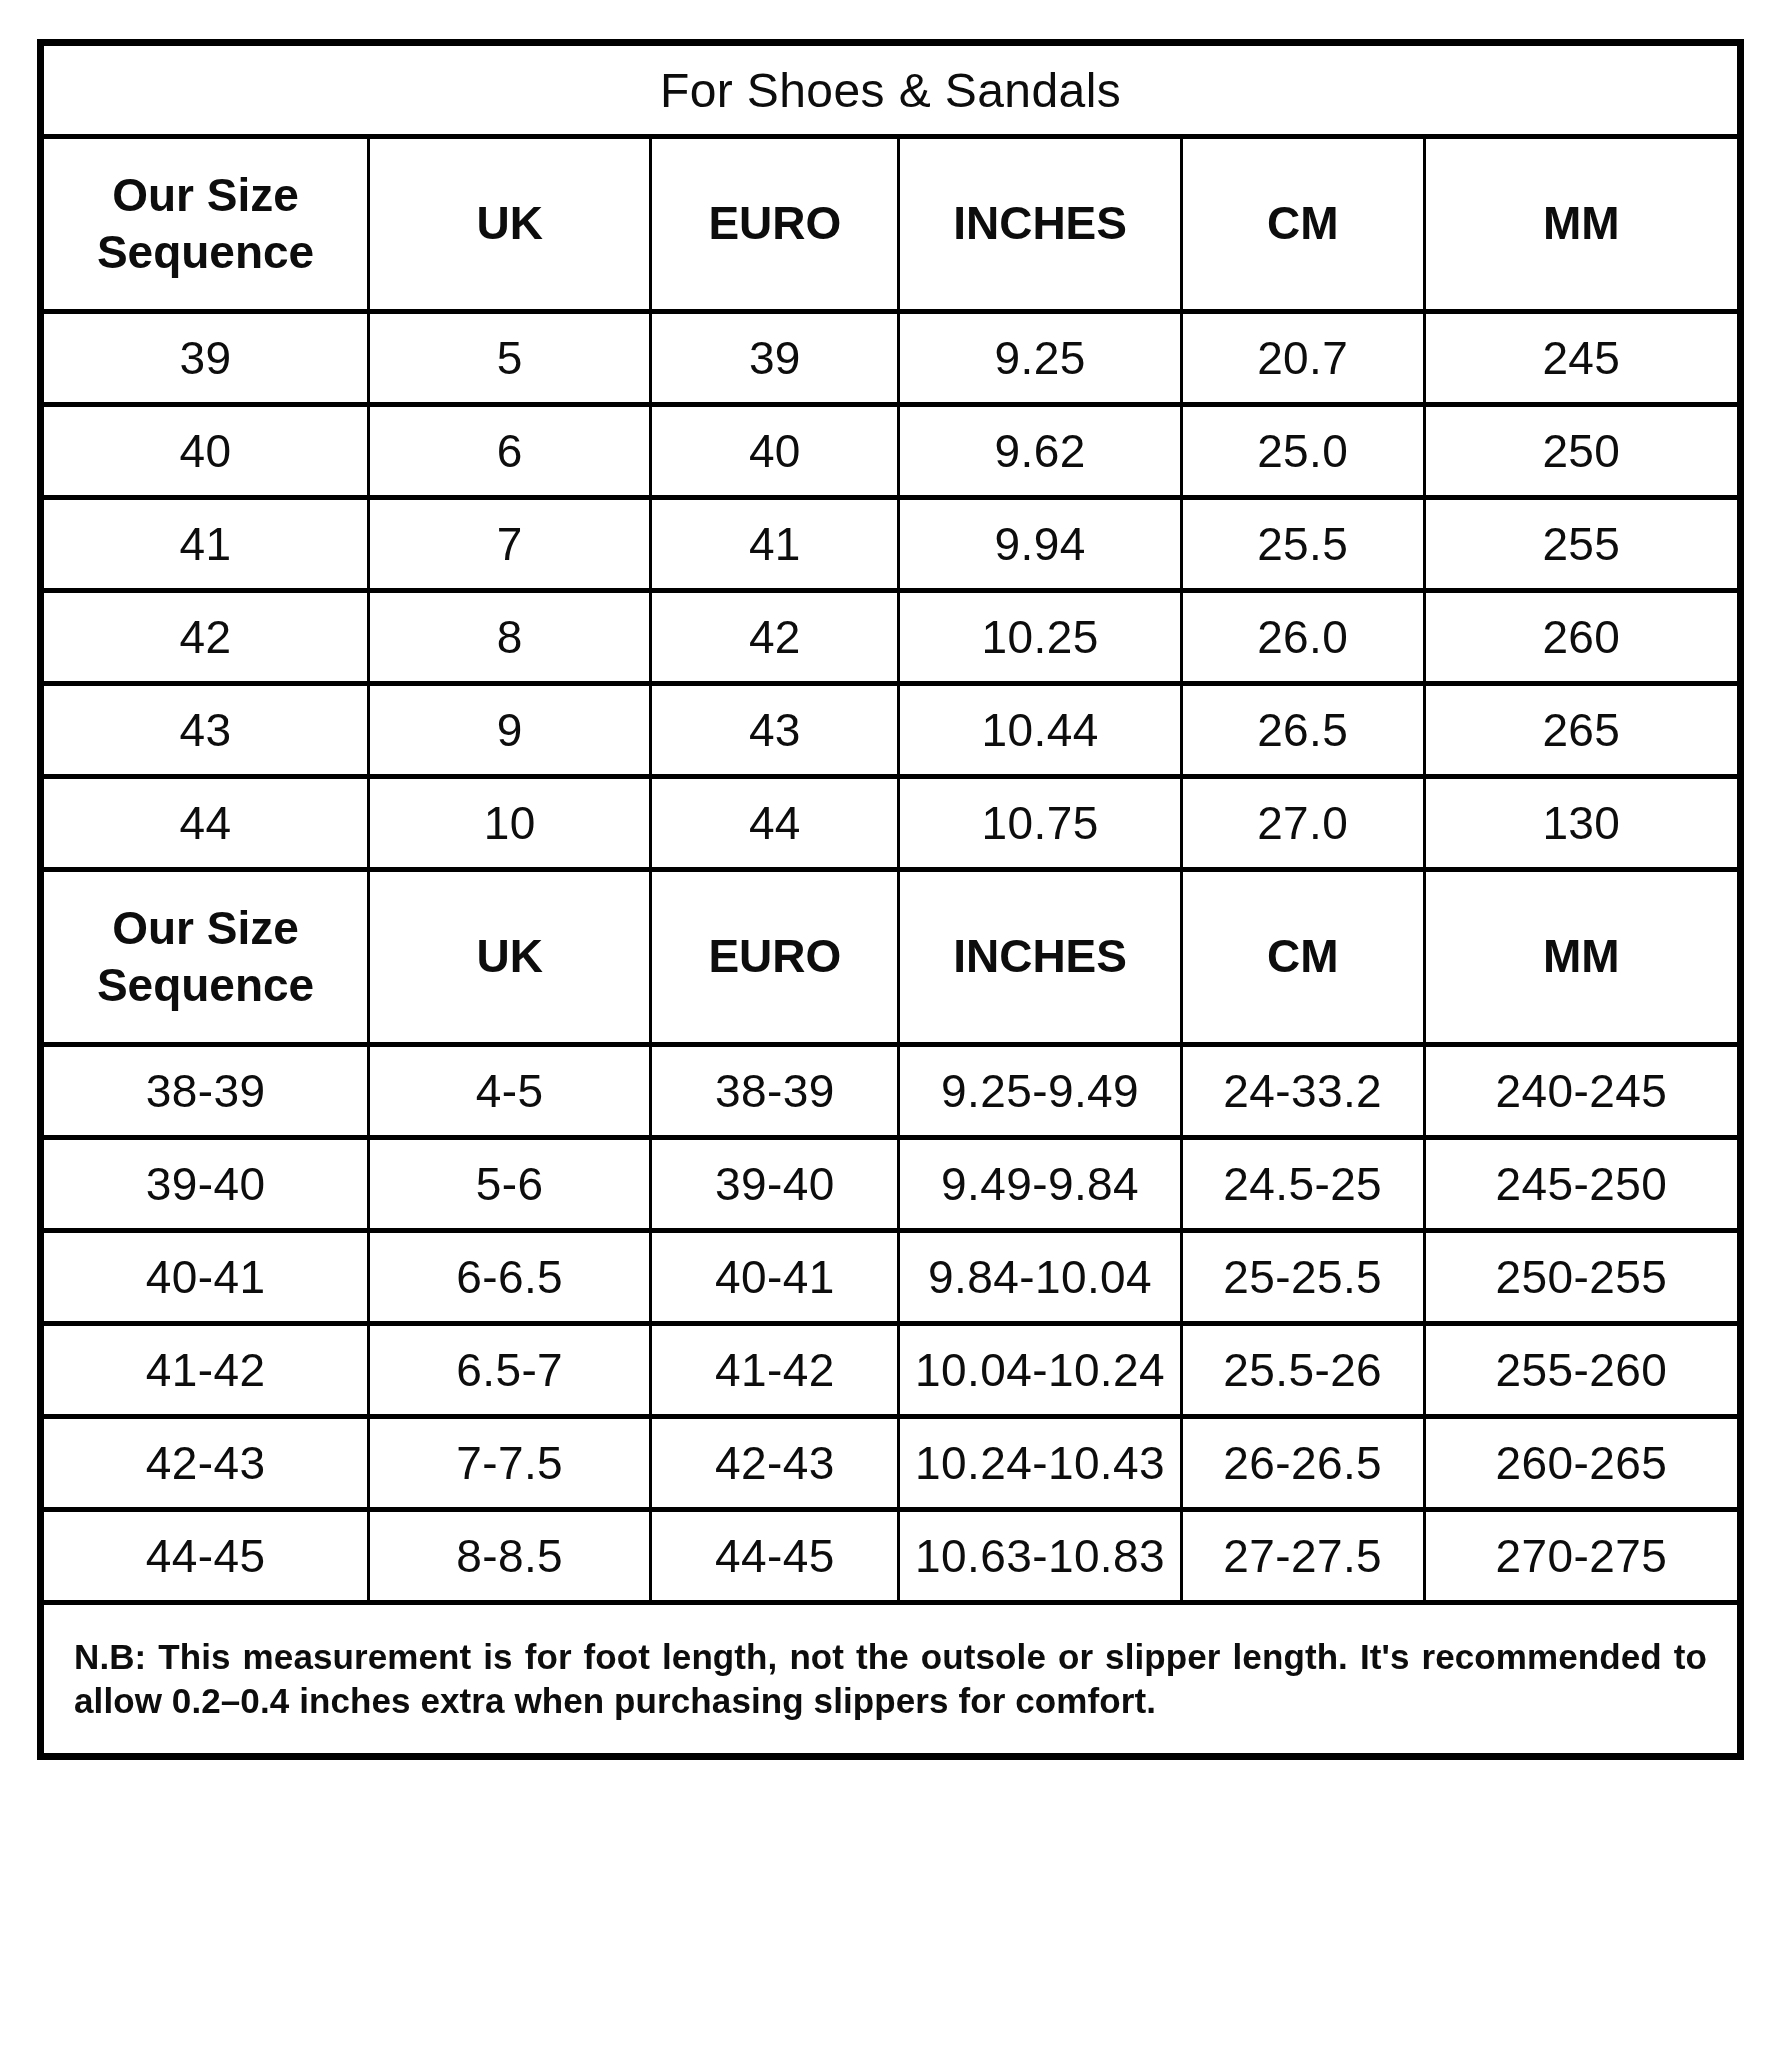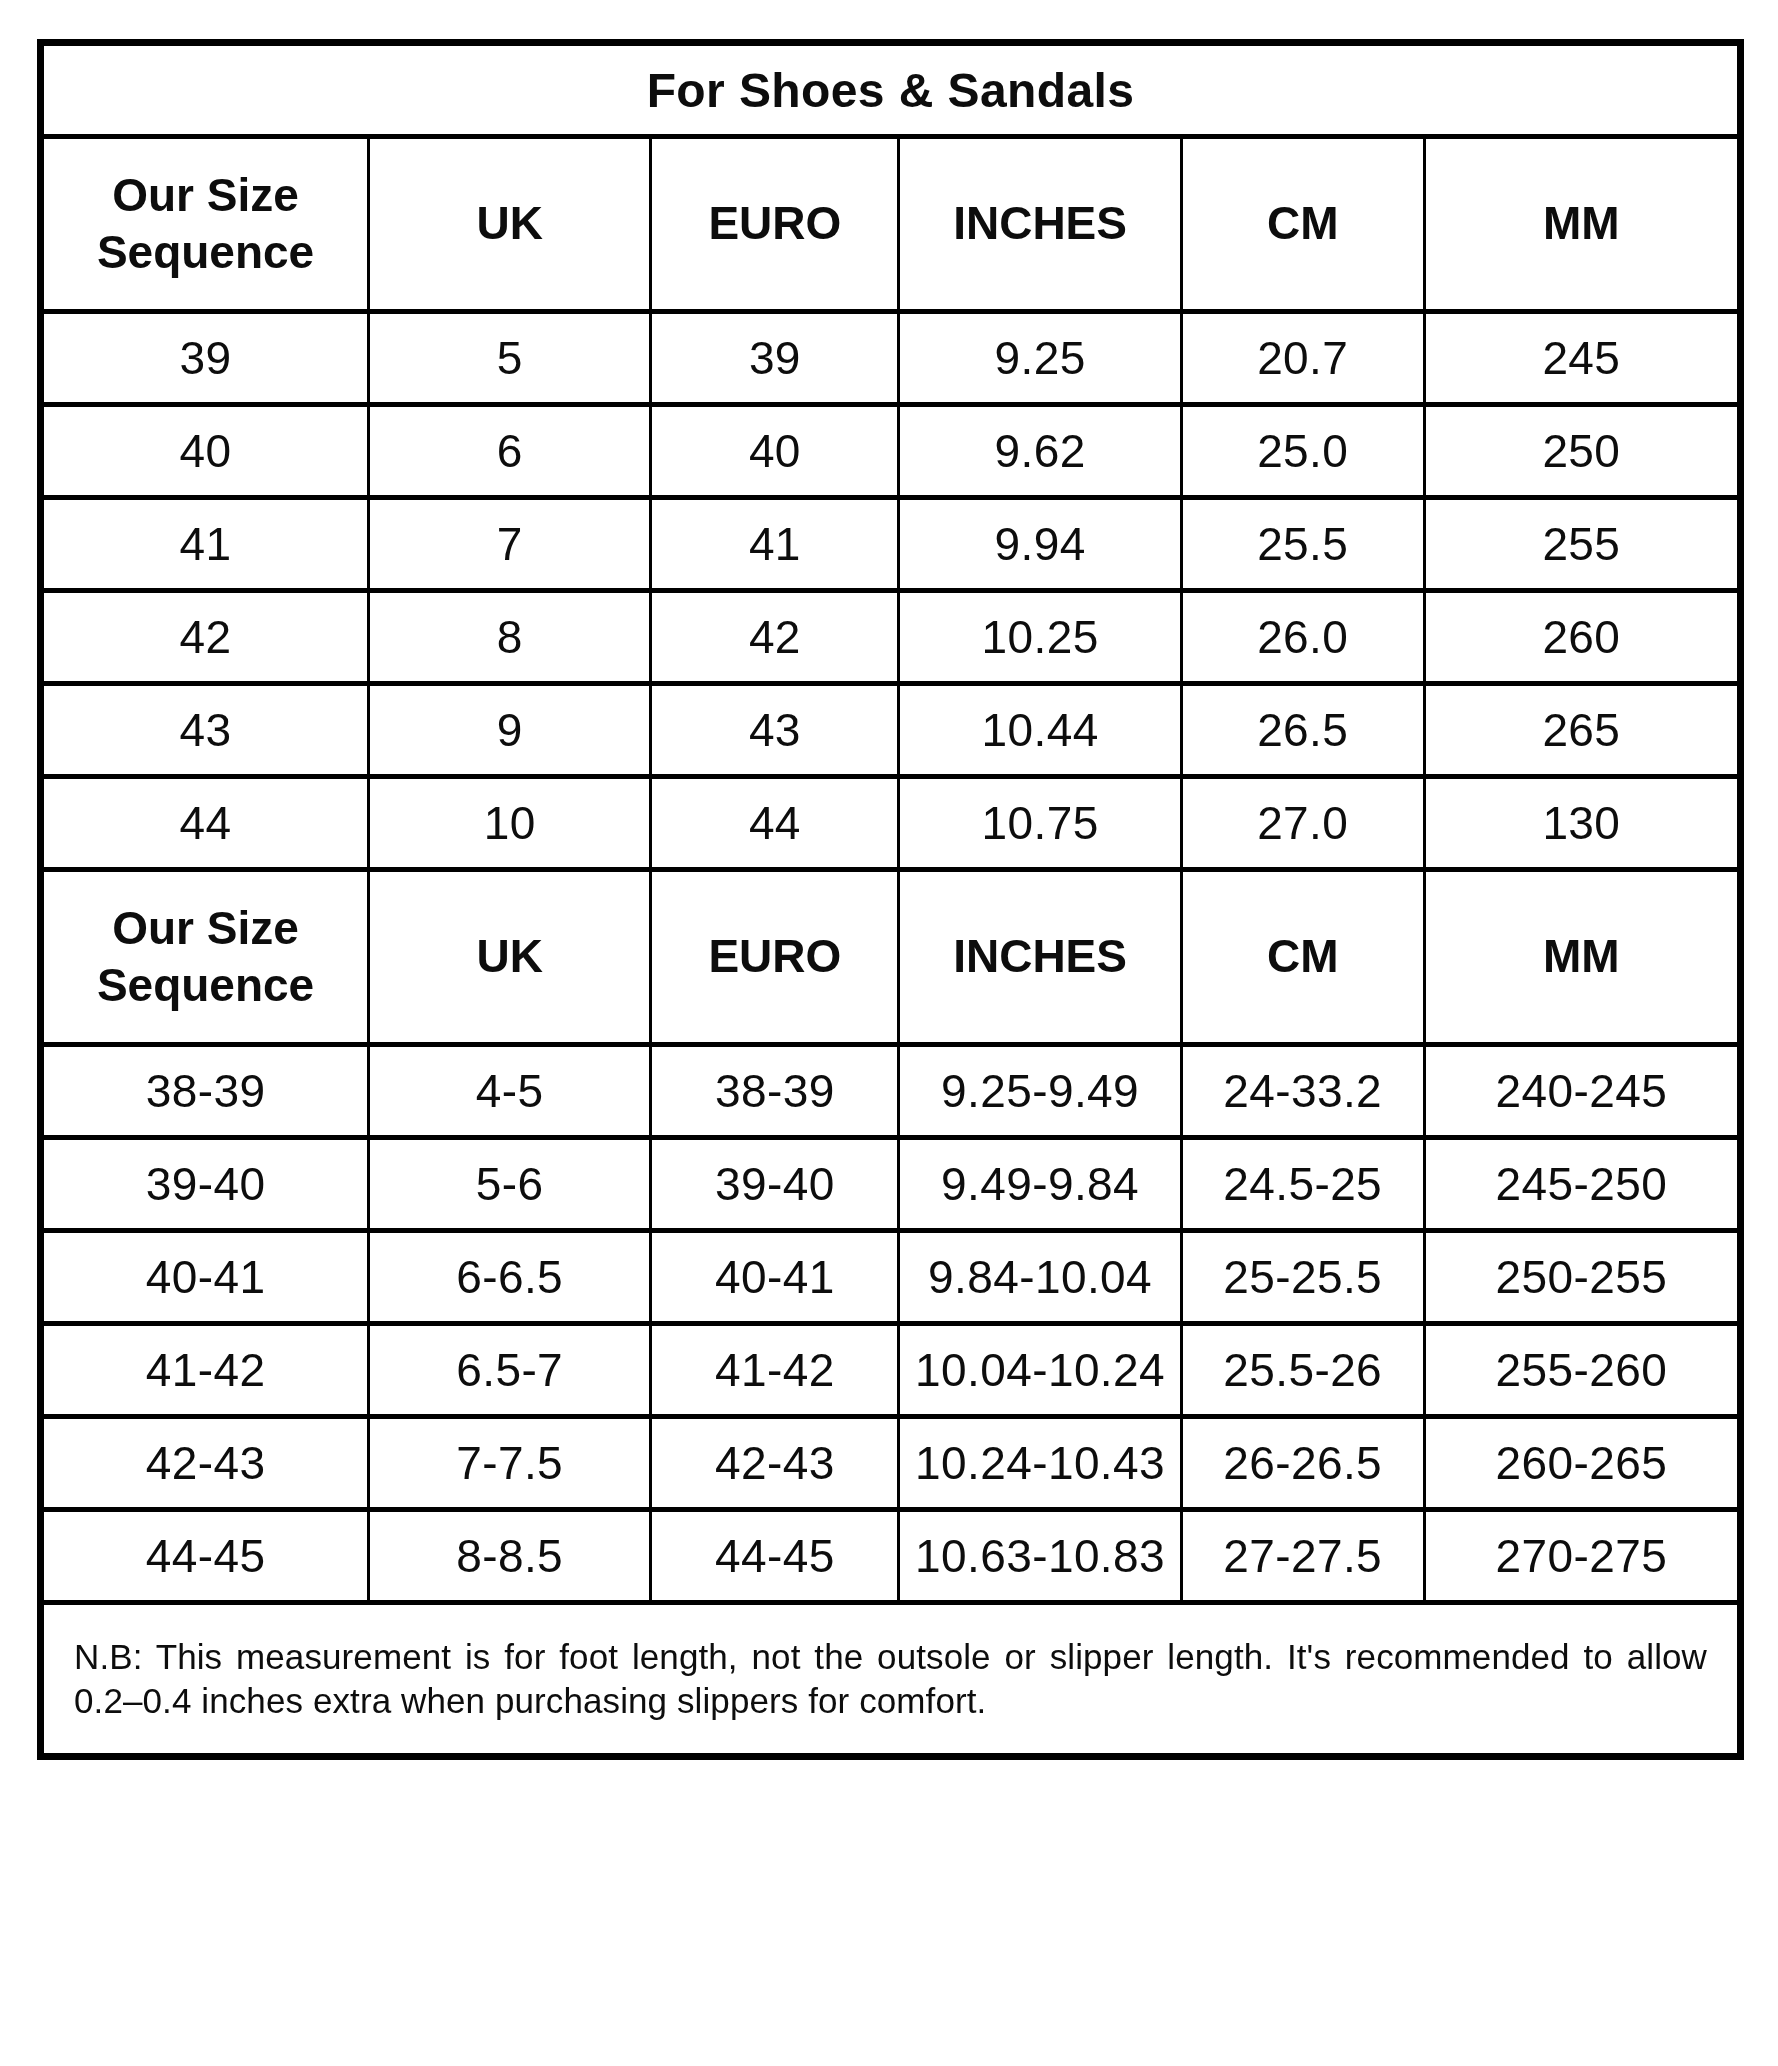--- a/index.html
+++ b/index.html
@@ -27,40 +27,41 @@
     border-top-width: 5.2px;
     border-bottom-width: 5.2px;
     text-align: center;
     vertical-align: middle;
     padding: 0 6px;
     overflow: hidden;
   }
   tr.title-row td {
     height: 88px;
     font-size: 48px;
-    font-weight: bold;
+    font-weight: normal;
     letter-spacing: 0.4px;
   }
   tr.header-row th {
     height: 170px;
     font-size: 46px;
     font-weight: bold;
     line-height: 1.25;
     padding: 0 13.4px;
   }
   tr.data-row td {
     height: 88px;
     font-size: 46px;
     font-weight: 400;
     letter-spacing: 0.4px;
   }
   tr.note-row td {
     height: 148px;
     text-align: left;
     padding: 0 30px;
+    font-weight: bold;
   }
   tr.note-row p {
     margin: 0;
     font-size: 35px;
     line-height: 1.25;
     text-align: justify;
     text-justify: inter-word;
     letter-spacing: 0.1px;
   }
 </style>

